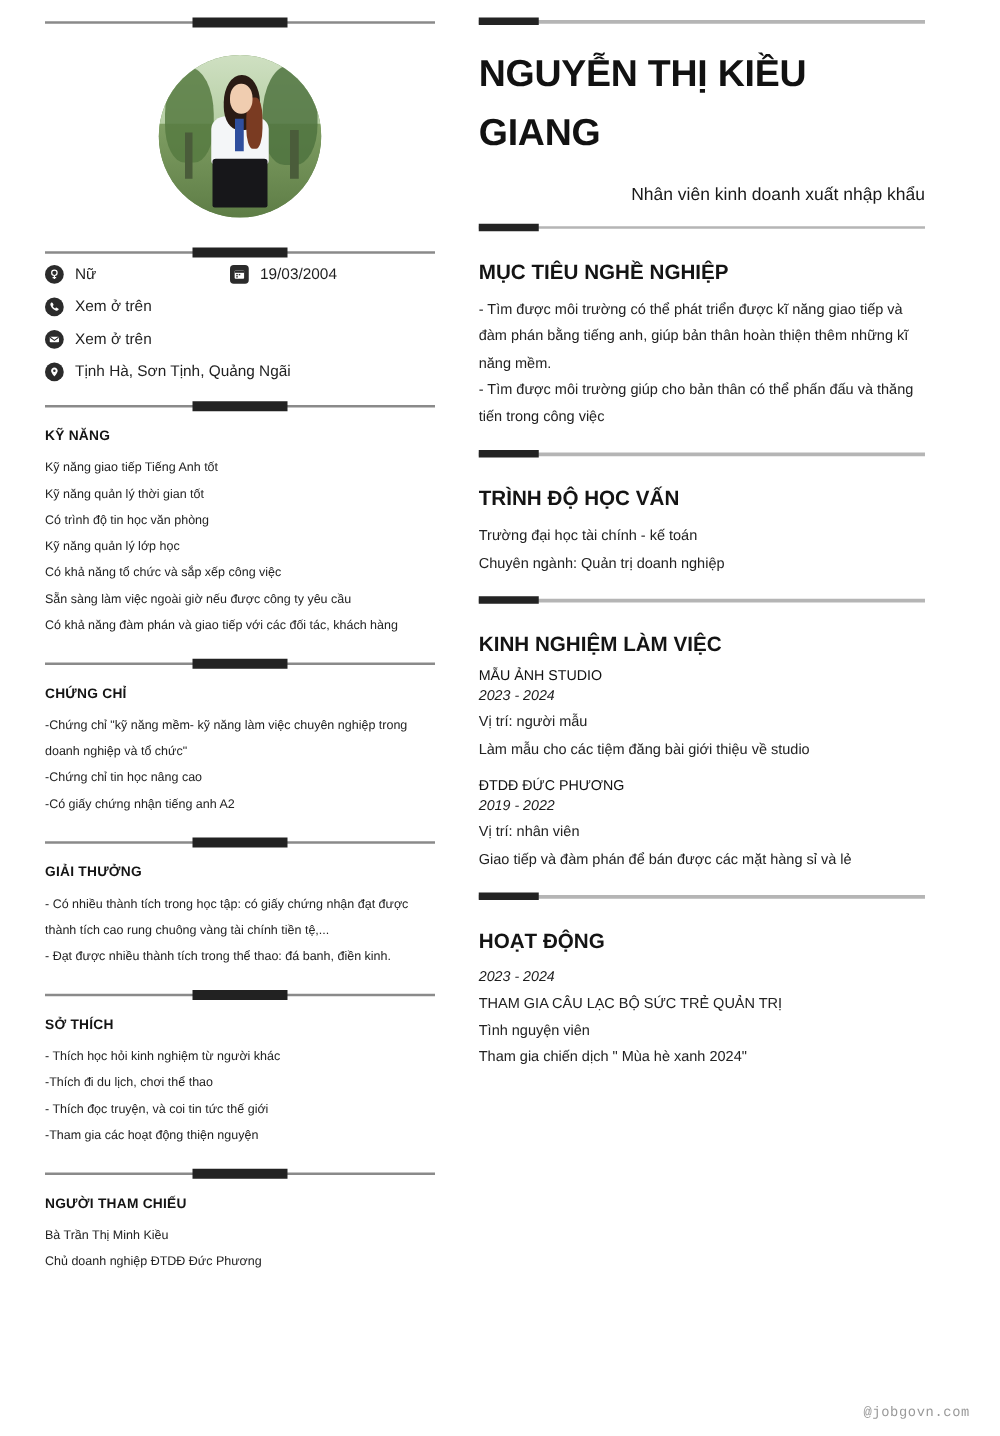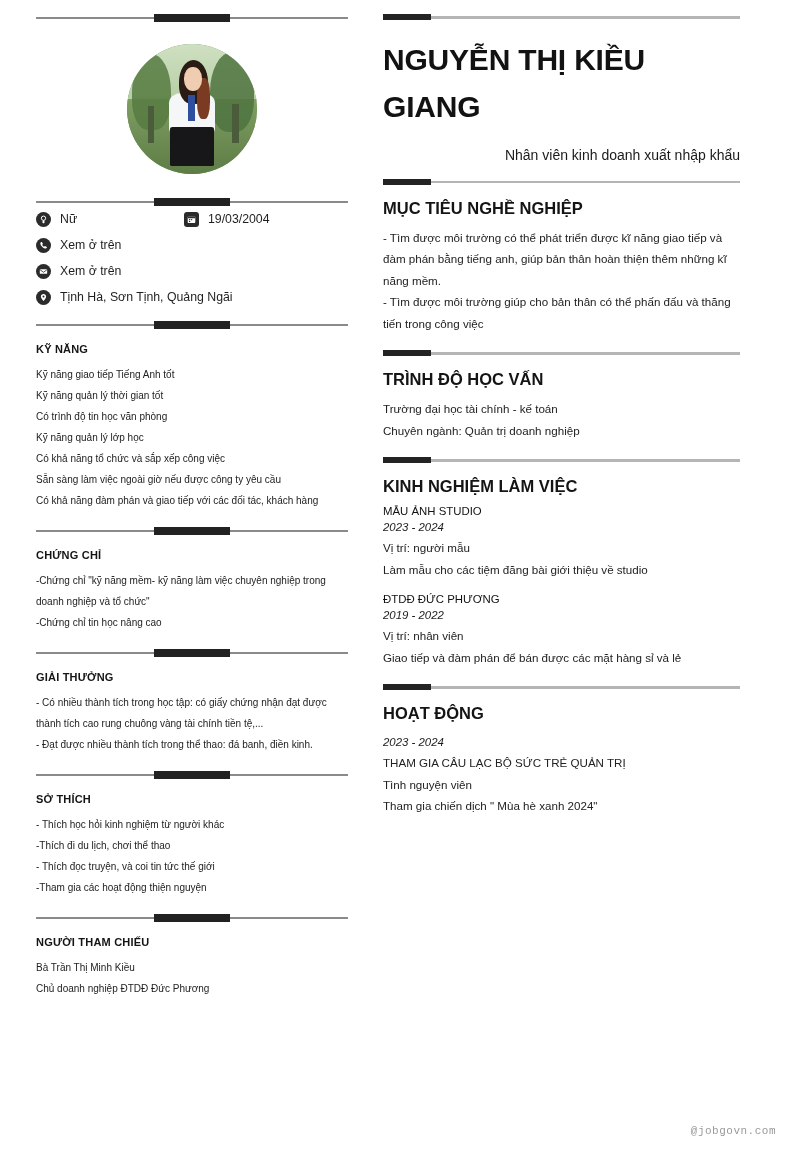--- a/index.html
+++ b/index.html
@@ -151,21 +151,21 @@
   .job-title {
     font-size: 14px;
     font-weight: normal;
     margin: 16px 0 0 0;
     color: #1a1a1a;
     text-align: right;
   }
   .sec-title-right {
     font-size: 16.5px;
     font-weight: bold;
-    margin: 14px 0 9px 0;
+    margin: 24px 0 9px 0;
     color: #141414;
   }
   .rline {
     font-size: 11.6px;
     line-height: 21.5px;
     color: #222;
   }
   .exp-org {
     font-size: 11.4px;
     font-weight: normal;
@@ -293,20 +293,21 @@
       <div class="line">Có khả năng tổ chức và sắp xếp công việc</div>
       <div class="line">Sẵn sàng làm việc ngoài giờ nếu được công ty yêu cầu</div>
       <div class="line">Có khả năng đàm phán và giao tiếp với các đối tác, khách hàng</div>
     </div>
 
     <div class="sec">
       <div class="div-left"></div>
       <div class="sec-title-left">CHỨNG CHỈ</div>
       <div class="line">-Chứng chỉ "kỹ năng mềm- kỹ năng làm việc chuyên nghiệp trong doanh nghiệp và tổ chức"</div>
       <div class="line">-Chứng chỉ tin học nâng cao</div>
+      <div class="line">-Có giấy chứng nhận tiếng anh A2</div>
     </div>
 
     <div class="sec">
       <div class="div-left"></div>
       <div class="sec-title-left">GIẢI THƯỞNG</div>
       <div class="line">- Có nhiều thành tích trong học tập: có giấy chứng nhận đạt được thành tích cao rung chuông vàng tài chính tiền tệ,...</div>
       <div class="line">- Đạt được nhiều thành tích trong thể thao: đá banh, điền kinh.</div>
     </div>
 
     <div class="sec">

